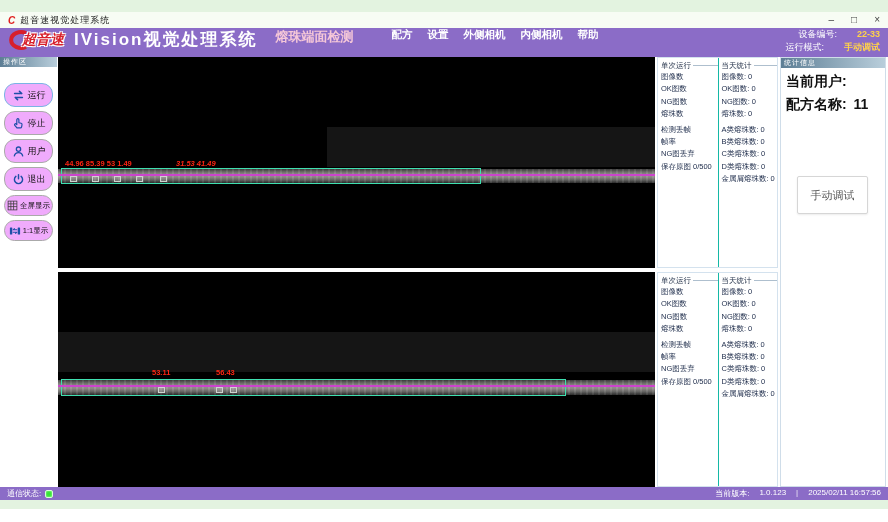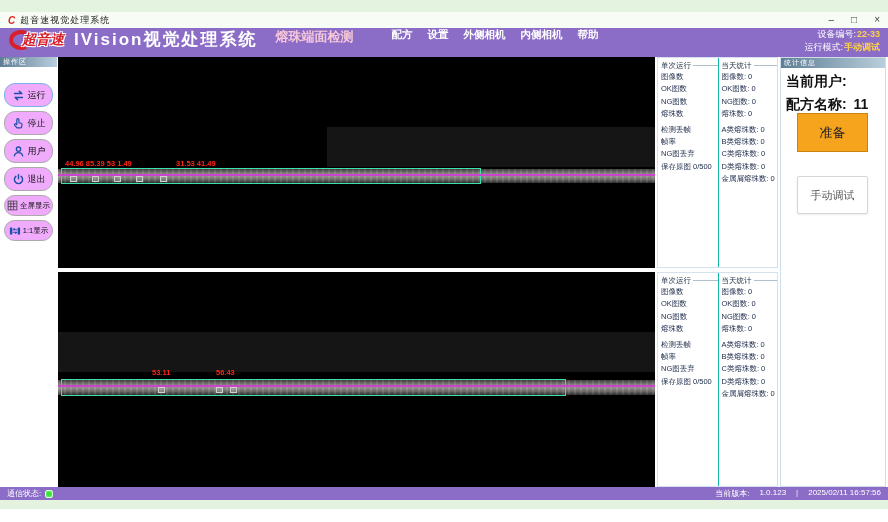--- a/index.html
+++ b/index.html
@@ -25,21 +25,21 @@
   .brand { display:flex; align-items:center; margin-left:4px; position:relative; }
   .brand svg { display:block; }
   .brand-text { font-style:italic; font-weight:bold; font-size:14px; color:#d81f2a;
                 text-shadow:1px 1px 0 #fff, -1px -1px 0 #fff, 1px -1px 0 #fff, -1px 1px 0 #fff;
                 margin-left:-8px; letter-spacing:0; }
   .app-title { font-size:17px; font-weight:bold; letter-spacing:2px; margin-left:10px; white-space:nowrap; }
   .app-subtitle { font-size:13px; font-weight:bold; color:#f6c8d8; margin-left:18px; white-space:nowrap; }
   .menus { display:flex; gap:15px; margin-left:38px; font-size:10.5px; font-weight:bold; }
   .menus .menu-item { cursor:pointer; white-space:nowrap; }
   .hdr-info { margin-left:auto; margin-right:8px; font-size:9px; text-align:right; line-height:13px; white-space:nowrap; }
-  .hdr-info .row { display:flex; justify-content:flex-end; gap:1px; }
+  .hdr-info .row { display:flex; justify-content:flex-end; gap:20px; }
   .hdr-info .val { color:#ffd24a; font-weight:bold; }
 
   
   .sidebar { position:absolute; left:0; top:57px; width:57px; height:430px; background:#fff; }
   .panel-head { height:10px; line-height:10px; font-size:7px; color:#fff; padding-left:3px;
                 background:linear-gradient(90deg,#5d7e95,#b9cedb); letter-spacing:1px; }
   .side-btn { width:49px; margin:0 0 4px 4px; height:24px; border:1px solid #aaaaaa; border-radius:11px;
               background:#f0abfc; display:flex; align-items:center; justify-content:center; gap:3px;
               font-size:9px; color:#111; cursor:pointer; }
   .side-btn.first { margin-top:16px; border-color:#7ab4e4; }
@@ -204,21 +204,21 @@
   <div class="vp-band" style="left:45%; right:0; top:70px; height:40px;"></div>
   <div class="strip" style="top:112px; height:14px;"></div>
   <div class="teal-rect" style="left:3px; top:111px; width:420px; height:16px;"></div>
   <div class="magenta-line" style="top:117px;"></div>
   <div class="mini-box" style="left:12px; top:119px;"></div>
   <div class="mini-box" style="left:34px; top:119px;"></div>
   <div class="mini-box" style="left:56px; top:119px;"></div>
   <div class="mini-box" style="left:78px; top:119px;"></div>
   <div class="mini-box" style="left:102px; top:119px;"></div>
   <span class="annotation" style="left:7px; top:102px;">44.96 85.39 53 1.49</span>
-  <span class="annotation" style="left:118px; top:102px;">31.53 41.49</span>
+  <span class="annotation" style="left:118px; top:102px;font-style:italic;">31.53 41.49</span>
 </div>
 
 <div class="viewport" id="viewport-2">
   <div class="vp-band" style="left:0; right:0; top:60px; height:40px;"></div>
   <div class="strip" style="top:108px; height:15px;"></div>
   <div class="teal-rect" style="left:3px; top:107px; width:505px; height:17px;"></div>
   <div class="magenta-line" style="top:113px;"></div>
   <div class="mini-box" style="left:100px; top:115px;"></div>
   <div class="mini-box" style="left:158px; top:115px;"></div>
   <div class="mini-box" style="left:172px; top:115px;"></div>
@@ -391,21 +391,20 @@
 <div class="info-panel">
   <div class="panel-head">统计信息</div>
   <div class="info-row">
     <span>当前用户:</span>
     <span class="val"></span>
   </div>
   <div class="info-row">
     <span>配方名称:</span>
     <span class="val">11</span>
   </div>
-  <button class="btn-prepare">准备</button>
   <button class="btn-data">手动调试</button>
 </div>
 
 <div class="statusbar">
   <span>通信状态:</span>
   <span class="comm-dot"></span>
   <span class="sb-right">
     <span>当前版本:</span>
     <span>1.0.123</span>
     <span class="sep">|</span>

